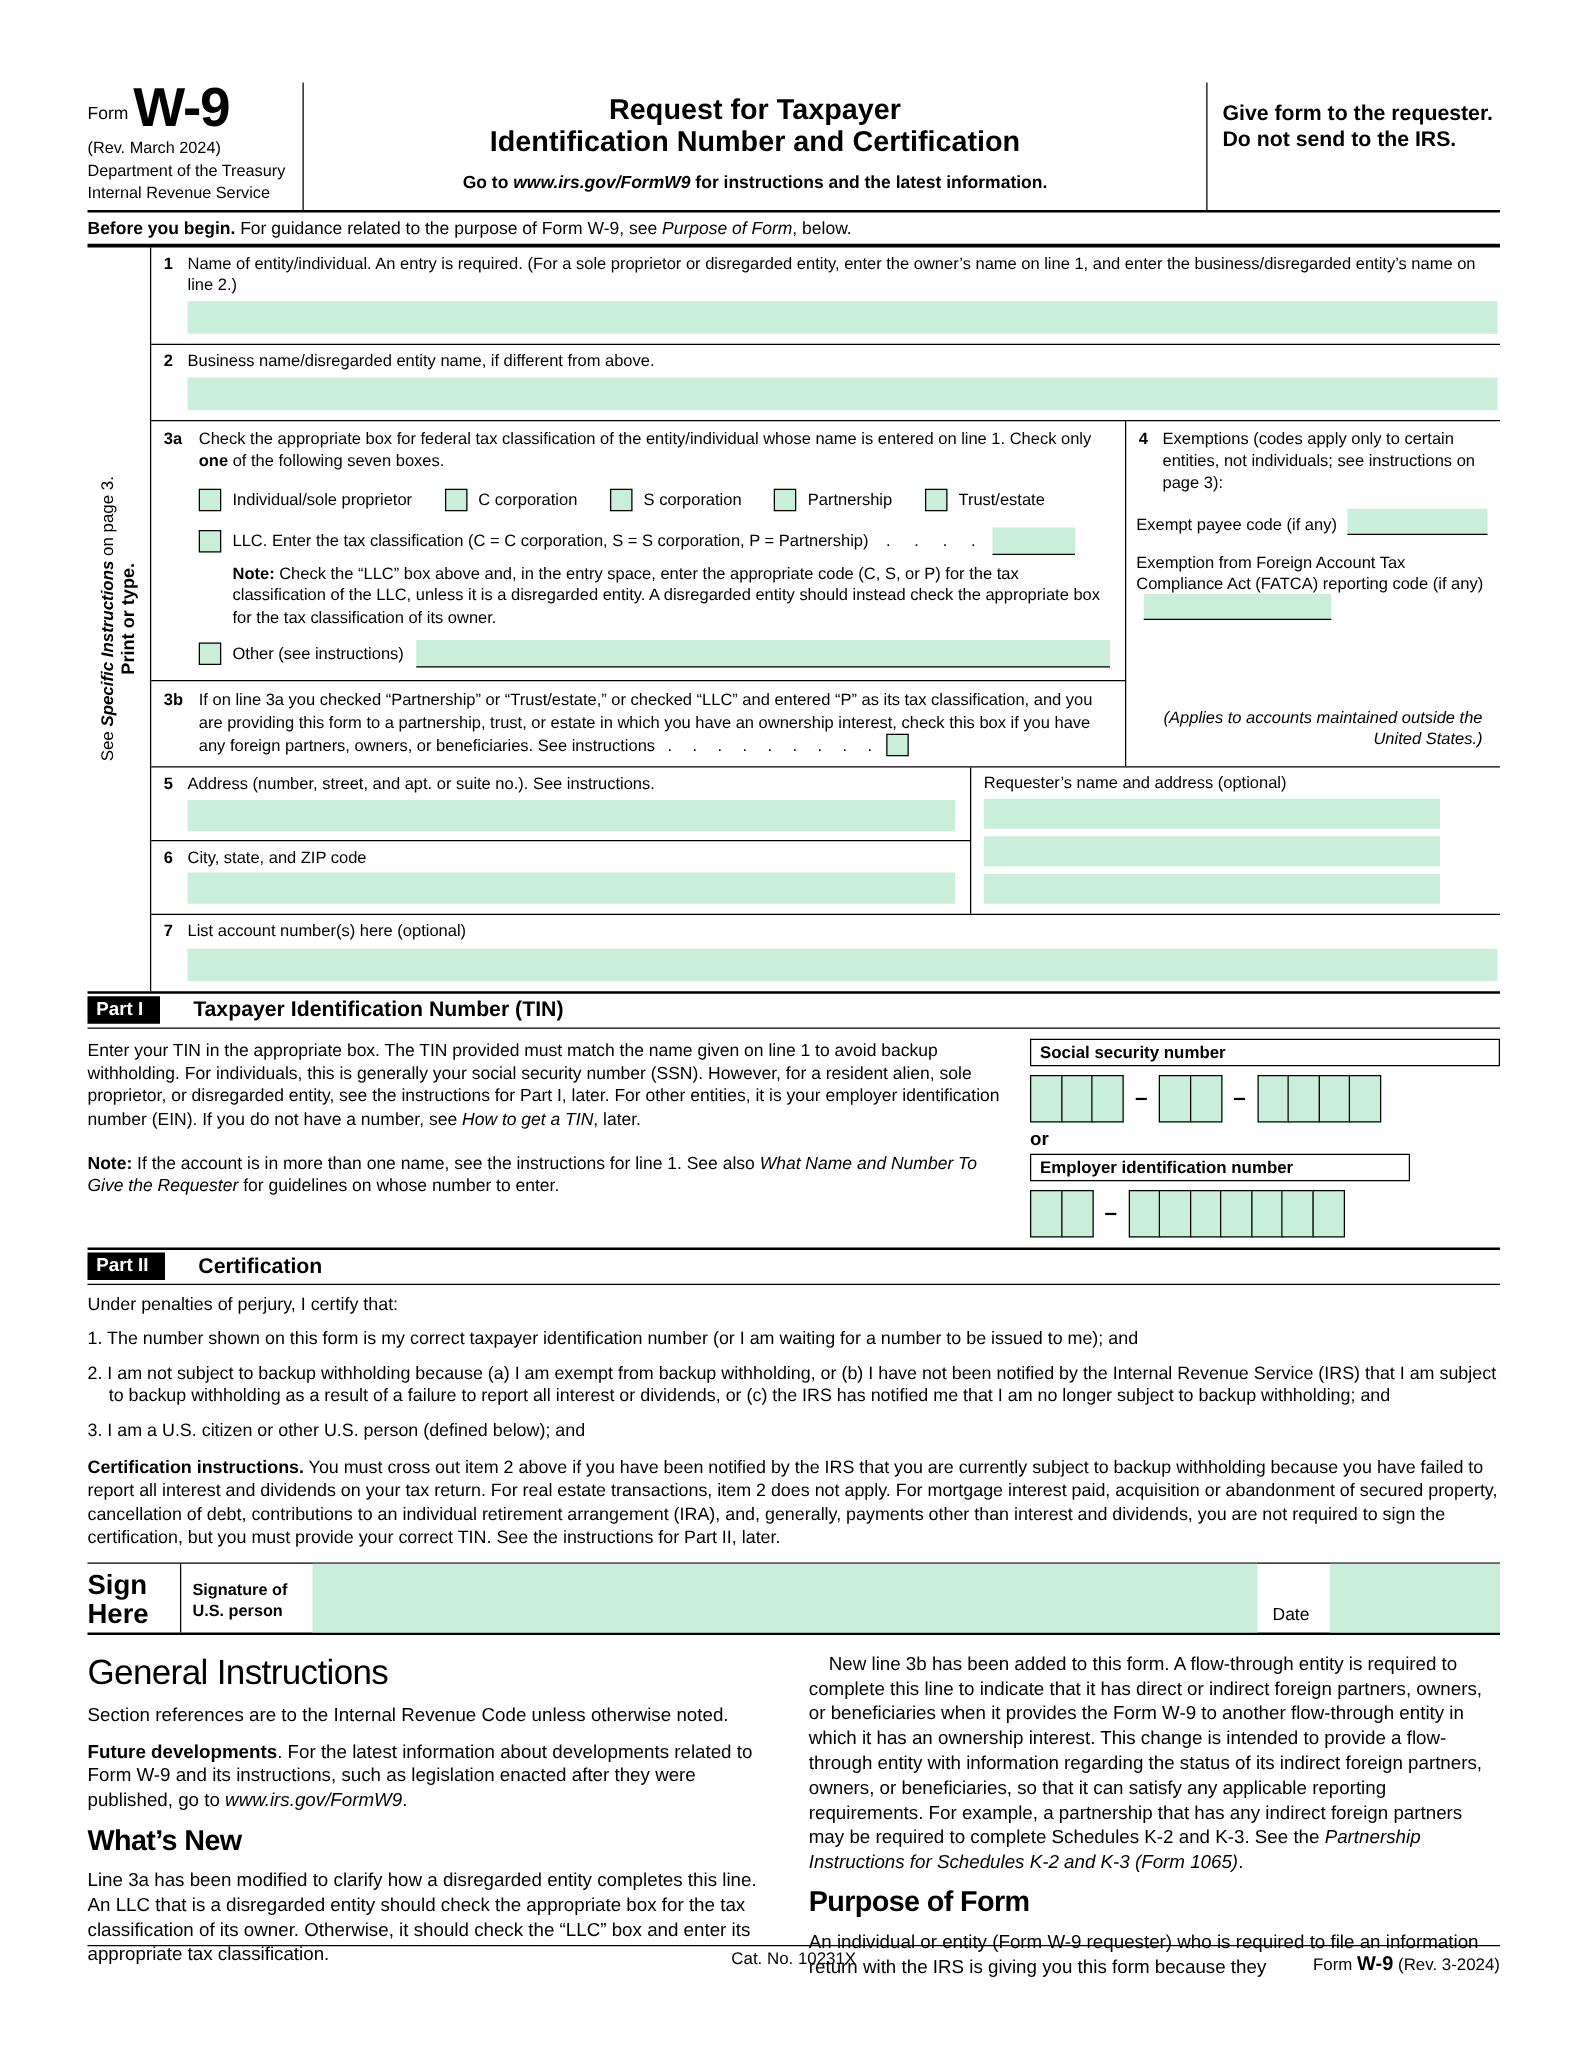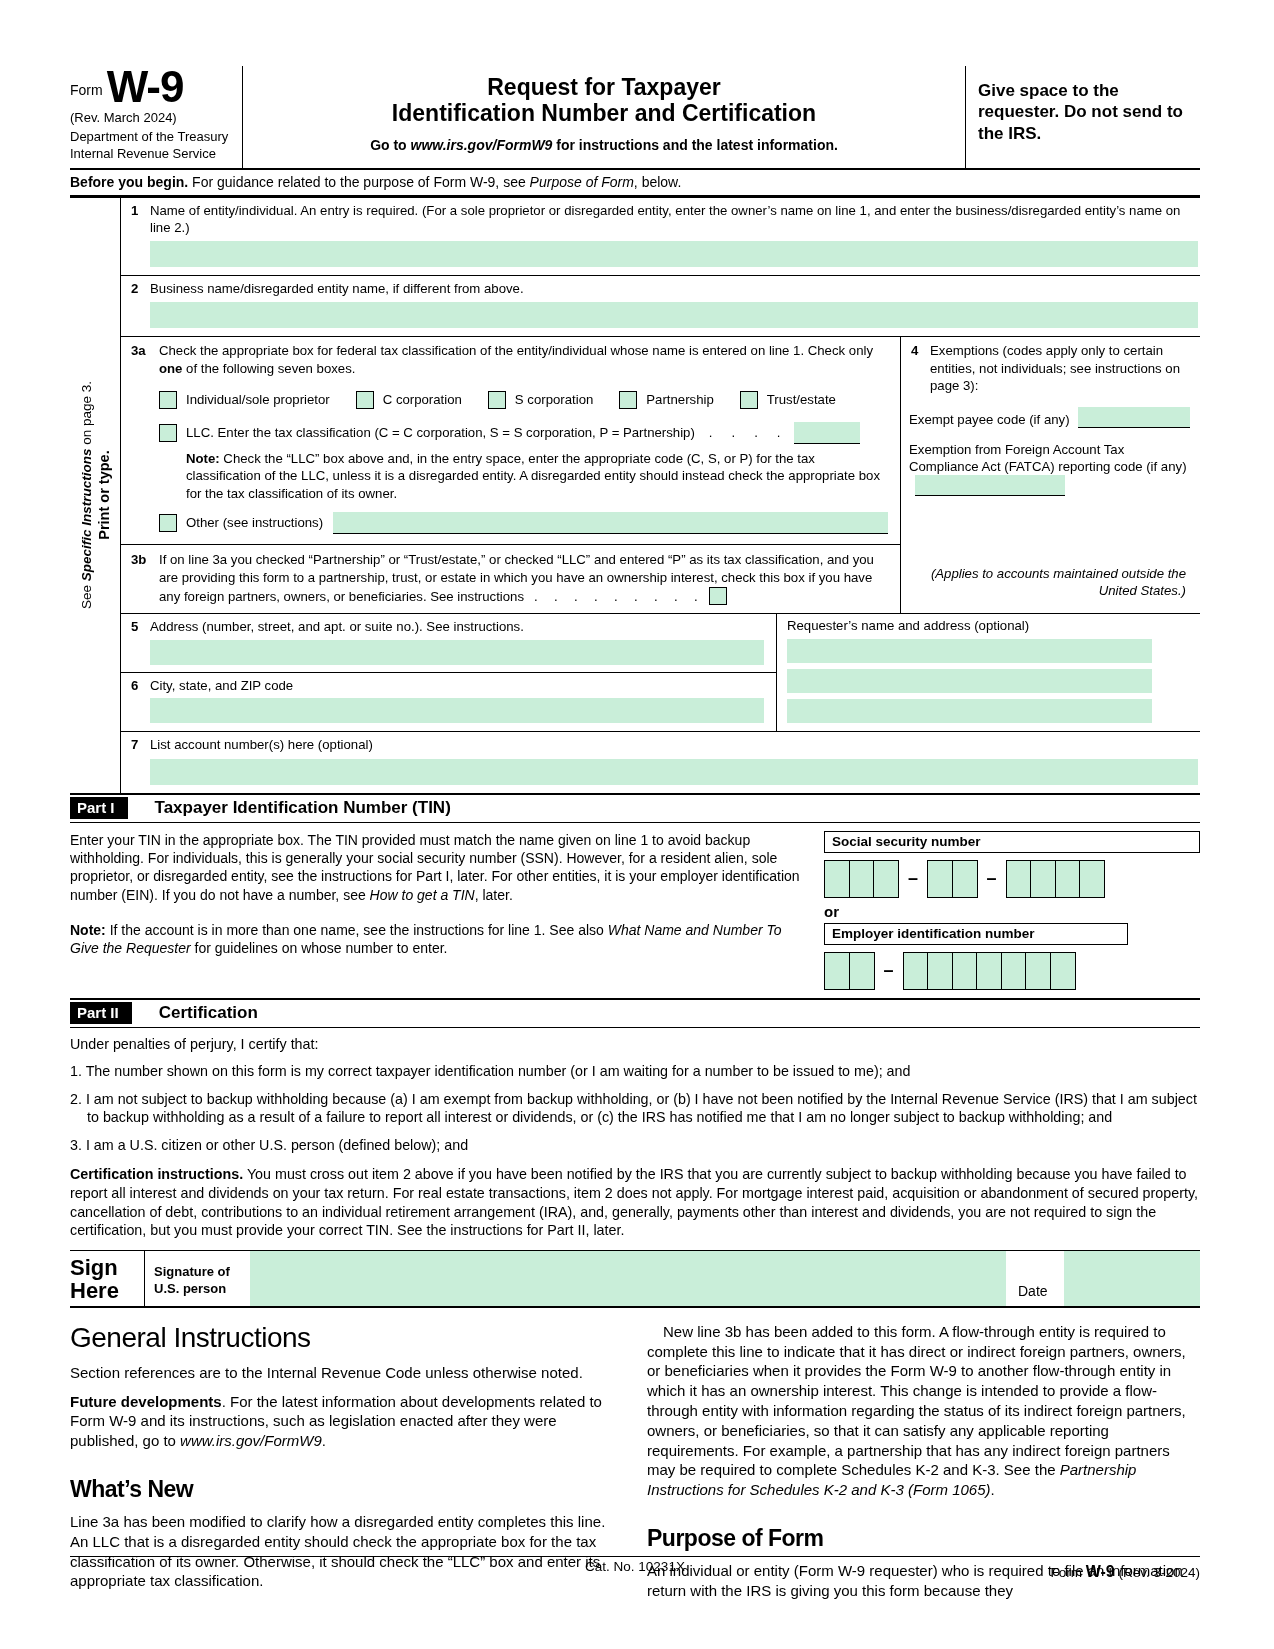--- a/index.html
+++ b/index.html
@@ -107,21 +107,21 @@
   .sign-here{width:74px;font-size:22px;font-weight:bold;line-height:1.05;padding-top:5px}
   .sig-cap{width:106px;border-left:1.5px solid #000;font-weight:bold;font-size:13px;line-height:1.3;padding:13px 0 0 9px}
   .sig-field{flex:1;background:var(--g)}
   .date-cap{width:58px;font-weight:normal;font-size:14px;display:flex;align-items:flex-end;padding:0 0 7px 12px}
   .date-field{width:136px;background:var(--g)}
 
   
   .instr{display:flex;gap:24px;margin-top:14px}
   .icol{flex:1;min-width:0}
   .h-big{font-size:28px;font-weight:normal;letter-spacing:-.5px}
-  .h-mid{font-size:23px;font-weight:bold;margin-top:25px;letter-spacing:-.5px}
+  .h-mid{font-size:23px;font-weight:bold;margin-top:8px;letter-spacing:-.5px}
   .instr p{font-size:15px;line-height:1.32;margin-top:9px}
   .indent1{text-indent:16px}
 
   
   .footer{position:absolute;left:70px;right:74px;top:1556px;border-top:1.5px solid #000;padding-top:2px;text-align:center;font-size:13.5px}
   .formid{position:absolute;right:0;top:6px}
   .formid .fnum{font-weight:bold;font-size:16px}
 </style>
 </head>
 <body>
@@ -141,21 +141,21 @@
       </div>
     </div>
     <div class="hdr-center">
       <div class="hdr-title">
         <div>Request for Taxpayer</div>
         <div>Identification Number and Certification</div>
       </div>
       <div class="hdr-goto"><span>Go to </span><span class="bi">www.irs.gov/FormW9</span><span> for instructions and the latest information.</span></div>
     </div>
     <div class="hdr-right">
-      <div class="hdr-give">Give space to the requester. Do not send to the IRS.</div>
+      <div class="hdr-give">Give form to the requester. Do not send to the IRS.</div>
     </div>
   </div>
 
   <div class="before"><span class="b">Before you begin.</span><span> For guidance related to the purpose of Form W-9, see </span><span class="i">Purpose of Form</span><span>, below.</span></div>
 
   <div class="fbody">
     <div class="strip">
       <div class="side-rot">
         <div class="side-see"><span>See </span><span class="bi">Specific Instructions</span><span> on page 3.</span></div>
         <div class="side-print">Print or type.</div>

